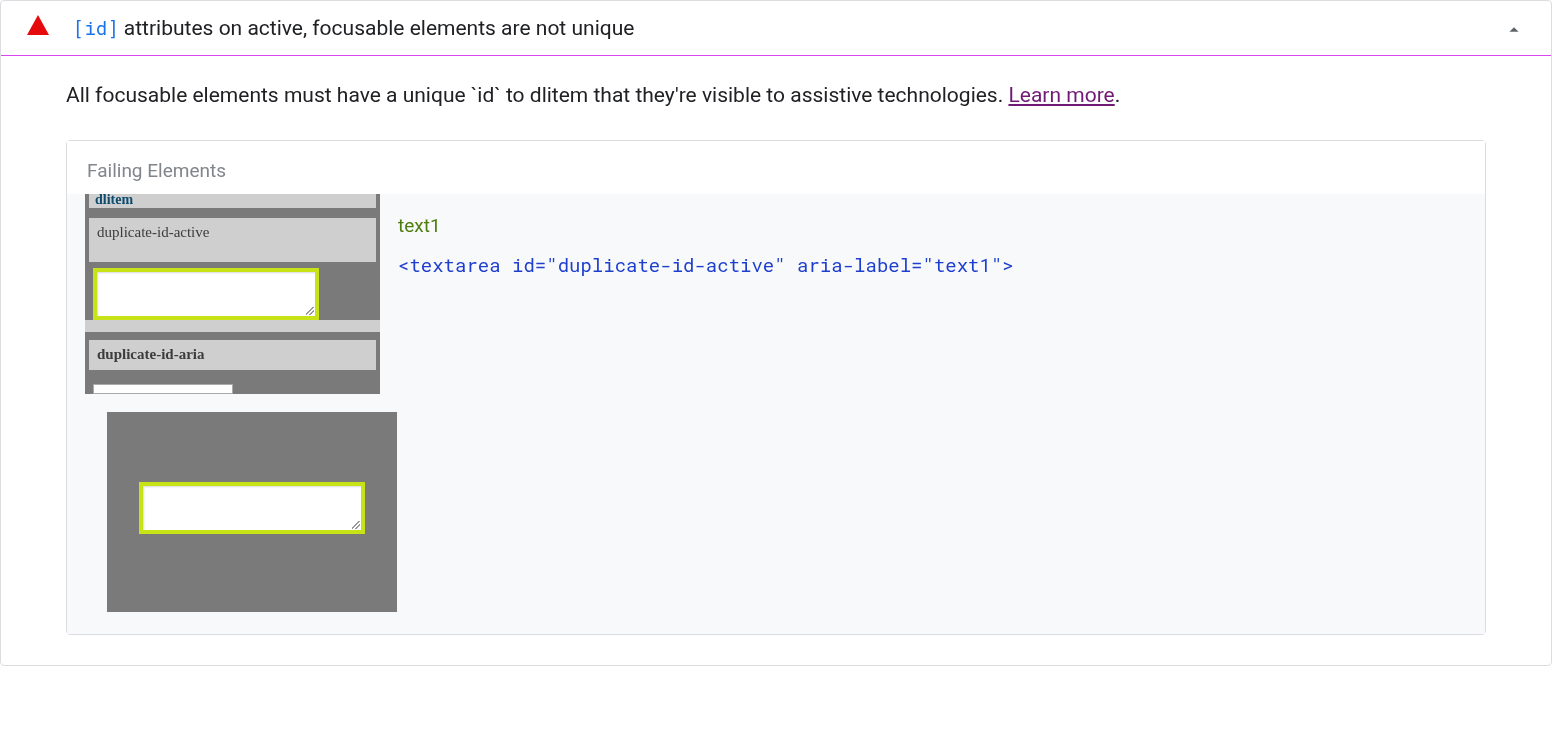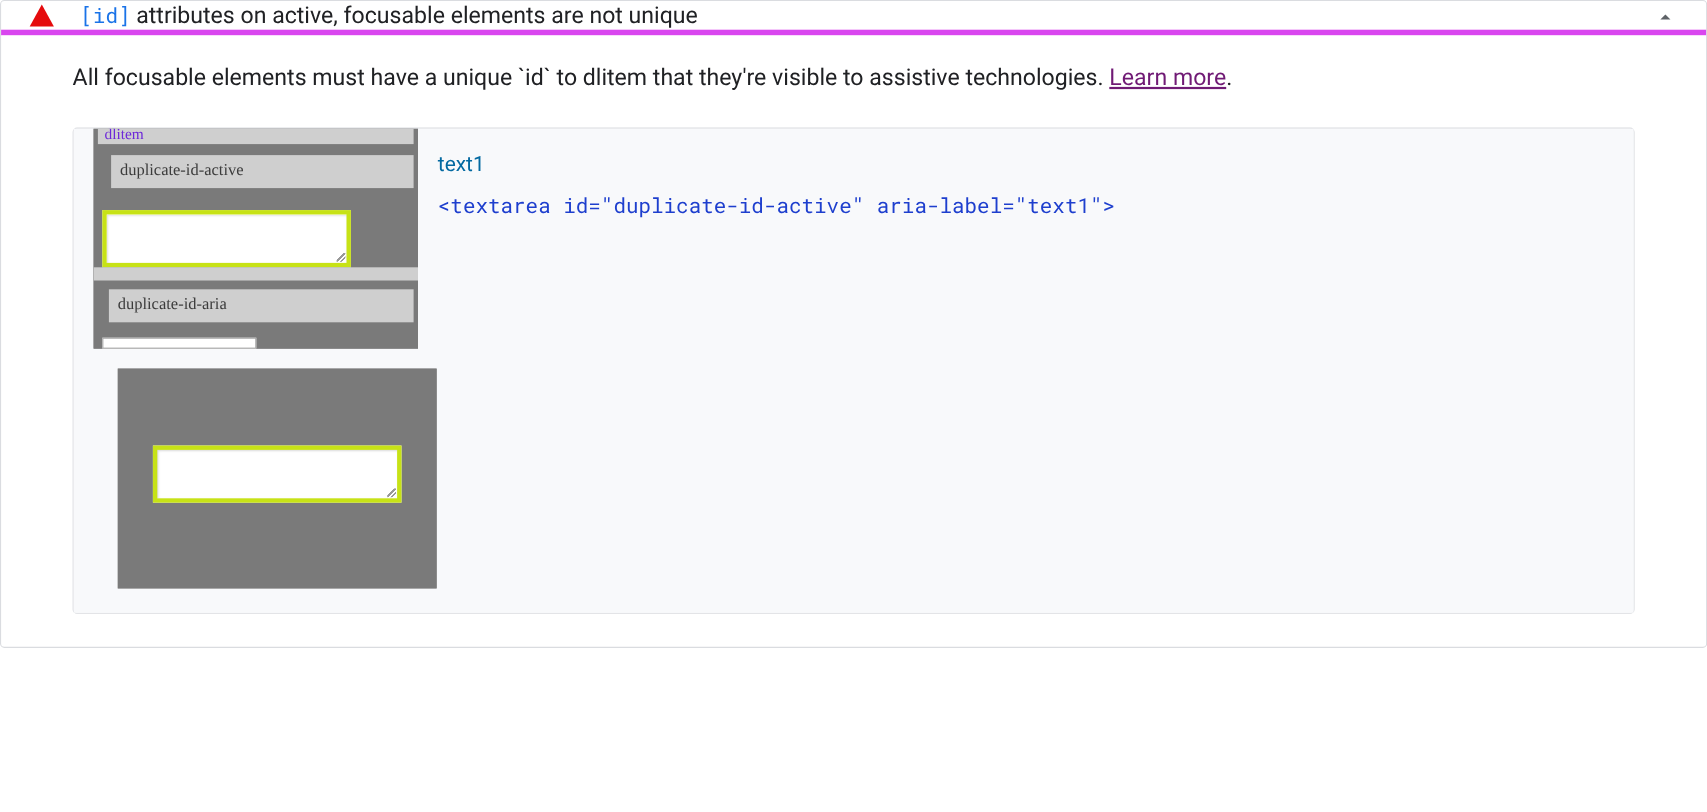--- a/index.html
+++ b/index.html
@@ -10,23 +10,23 @@
       font-size: 14px;
     }
     .audit-container {
       border: 1px solid #dadce0;
       border-radius: 4px;
       margin: 0;
       background: #fff;
     }
     .audit-header {
       display: flex;
-      align-items: center;
-      padding: 0 26px;
-      border-bottom: 5px solid #d946ef;
+      align-items: flex-start;
+      padding: 14px 26px;
+      border-bottom: 1px solid #d946ef;
       cursor: pointer;
     }
     .error-triangle {
       width: 0;
       height: 0;
       border-left: 11px solid transparent;
       border-right: 11px solid transparent;
       border-bottom: 20px solid #e50b0d;
       margin-right: 24px;
       flex-shrink: 0;
@@ -104,37 +104,37 @@
       position: absolute;
       inset: 0;
       background: #7a7a7a;
     }
     
     .t1-toprow {
       position: absolute;
       top: -2px; left: 4px; right: 4px;
       height: 16px;
       background: #cfcfcf;
-      color: #6d28d9;
+      color: #0c4a6e;
       font-family: Georgia, serif;
       font-size: 14px;
       padding: 0 6px;
       white-space: nowrap;
       overflow: hidden;
+      font-weight: bold;
     }
     .t1-label1 {
       position: absolute;
       top: 24px; left: 4px; right: 4px;
-      height: 30px;
+      height: 44px;
       background: #cfcfcf;
       color: #3c3c3c;
       font-family: Georgia, serif;
       font-size: 15px;
       padding: 6px 8px;
-      margin-left: 12px;
     }
     .t1-textarea {
       position: absolute;
       top: 74px; left: 8px;
       width: 226px; height: 52px;
       background: #fff;
       border: 4px solid #c7e216;
       box-shadow: inset 1px 1px 2px rgba(0,0,0,0.15);
     }
     .t1-textarea::after {
@@ -145,27 +145,28 @@
       background: linear-gradient(135deg, transparent 40%, #999 40%, #999 55%, transparent 55%, transparent 65%, #999 65%, #999 80%, transparent 80%);
     }
     .t1-mid {
       position: absolute;
       top: 126px; left: 0; right: 0;
       height: 12px;
       background: #cfcfcf;
     }
     .t1-label2 {
       position: absolute;
-      top: 146px; left: 14px; right: 4px;
+      top: 146px; left: 4px; right: 4px;
       height: 30px;
       background: #cfcfcf;
       color: #3c3c3c;
       font-family: Georgia, serif;
       font-size: 15px;
       padding: 6px 8px;
+      font-weight: bold;
     }
     .t1-partial {
       position: absolute;
       top: 190px; left: 8px;
       width: 140px; height: 10px;
       background: #fff;
       border: 1px solid #aaa;
     }
     
     .t2-textarea {
@@ -182,21 +183,21 @@
       right: 1px; bottom: 1px;
       width: 8px; height: 8px;
       background: linear-gradient(135deg, transparent 40%, #999 40%, #999 55%, transparent 55%, transparent 65%, #999 65%, #999 80%, transparent 80%);
     }
     .item-details {
       padding-top: 20px;
       flex: 1;
     }
     .item-label {
       font-size: 19px;
-      color: #0369a1;
+      color: #4d7c0f;
       margin-bottom: 14px;
     }
     .item-code {
       font-family: "Roboto Mono", Menlo, monospace;
       font-size: 19px;
       color: #1e3fce;
       line-height: 1.5;
       word-break: break-all;
     }
   </style>
@@ -213,20 +214,21 @@
       <svg viewBox="0 0 24 24">
           <path d="M7 10l5 5 5-5z"></path>
         </svg>
     </div>
   </div>
   <div class="audit-body">
     <p class="description">
       <span>All focusable elements must have a unique `id` to dlitem that they're visible to assistive technologies. </span><a class="learn-more">Learn more</a><span>.</span>
     </p>
     <div class="failing-panel">
+      <div class="failing-header">Failing Elements</div>
       <div class="failing-body">
 
         <div class="failing-item">
           <div class="thumb-wrap">
             <div class="thumb-overlay">
               <div class="t1-toprow">dlitem</div>
               <div class="t1-label1">duplicate-id-active</div>
               <div class="t1-textarea"></div>
               <div class="t1-mid"></div>
               <div class="t1-label2">duplicate-id-aria</div>

